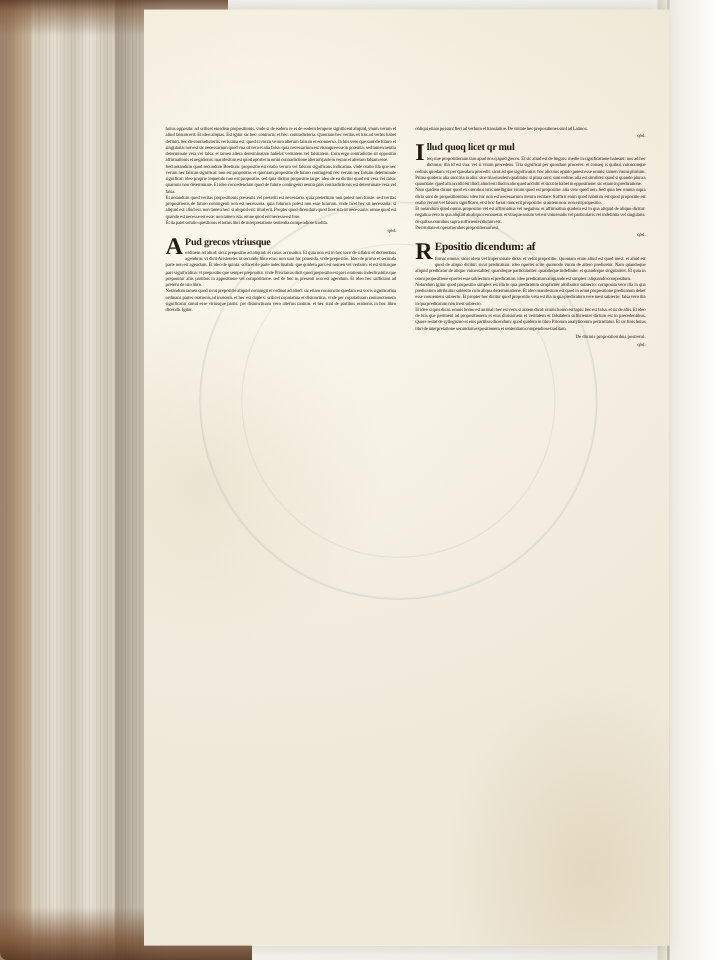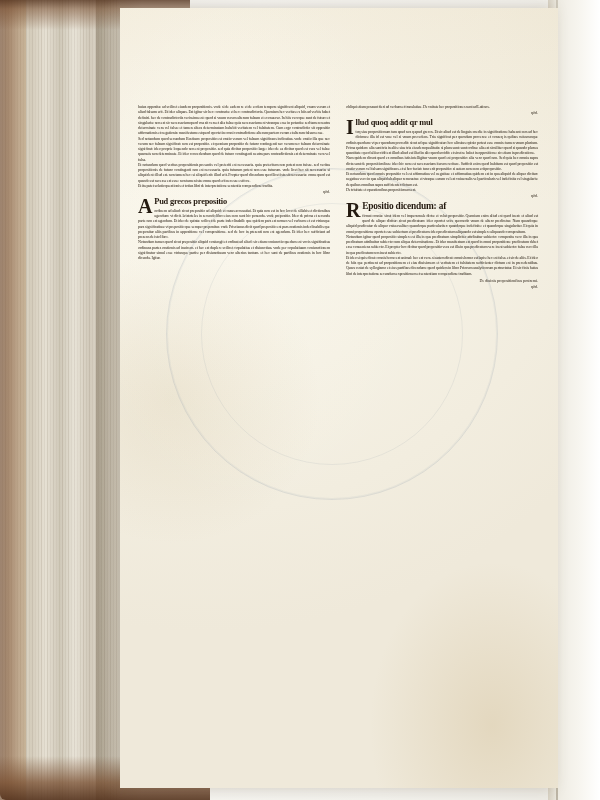--- a/index.html
+++ b/index.html
@@ -266,28 +266,28 @@
     <div class="leaf-stain"></div>
     <div class="ink-fade"></div>
 
     <div class="columns">
       <div class="col" id="col-left">
           <p class="para">huius opposita: ad scilicet eiusdem propositionis. vnde si de eadem re et de eodem tempore significent aliquid, vnum verum et aliud falsum erit. Et ideo aliquas. Est igitur sic hec: contraria: et hec: contradictoria. Quoniam hec veritas ex hiis ad verbis habet definiri. hec de contradictoriis verissima est: quod si vnum verum alterum falsum et econuerso. In hiis vero que sunt de futuro et singularia: non est sic necessarium quod vna sit vera et alia falsa: quia necessarium est vtranque esse in potentia: sed tamen neutra determinate vera vel falsa: et tamen altera determinatam habebit veritatem vel falsitatem. Cum ergo contradictio sit oppositio affirmationis et negationis: manifestum est quod oportet in omni contradictione alteram partem veram et alteram falsam esse.</p>
           <p class="para">Sed notandum quod secundum Boetium: propositio est oratio verum vel falsum significans indicatiua. vnde oratio illa que nec verum nec falsum significat: non est propositio. et quoniam propositio de futuro contingenti nec verum nec falsum determinate significat: ideo proprie loquendo non est propositio. sed quia dicitur propositio large: ideo de ea dicitur quod est vera vel falsa: quamuis non determinate. Et ideo concedendum quod de futuro contingenti neutra pars contradictionis est determinate vera vel falsa.</p>
           <p class="para">Et notandum quod veritas propositionis presentis vel preteriti est necessaria. quia preteritum non potest non fuisse. sed veritas propositionis de futuro contingenti non est necessaria. quia futurum potest non esse futurum. vnde licet hec sit necessaria: si aliquid est: illud est. non tamen hec: si aliquid erit: illud erit. Propter quod dicendum quod licet ista sit necessaria: omne quod est quando est necesse est esse: non tamen ista: omne quod erit necesse est fore.</p>
           <p class="para">Et ita patet solutio questionis et totius libri de interpretatione sententia compendiose tradita.</p>
           <div class="rubric">qõd.</div>
-          <div class="heading"><span class="initial">A</span><span>Pud grecos prepositio</span></div>
+          <div class="heading"><span class="initial">A</span><span>Pud grecos vtriusque</span></div>
           <p class="para">ordinem ad aliud: sicut prepositio ad aliquid: et casus accusatiui. Et quia non est in hoc loco de sillabis et dictionibus agendum: vt dicit Aristoteles in secundo libro eius: non sunt hic ponenda. vnde prepositio. Ideo de prima et secunda parte non est agendum. Et ideo de quinta: scilicet de parte indeclinabili: que quidem pars est nomen vel verbum: et est vtriusque pars significatiua: vt prepositio que semper preponitur. vnde Priscianus dicit quod prepositio est pars orationis indeclinabilis que preponitur aliis partibus in appositione vel compositione. sed de hoc in presenti non est agendum. Et ideo hec sufficiant ad presens de isto libro.</p>
           <p class="para">Notandum tamen quod sicut prepositio aliquid coniungit et ordinat ad aliud: sic etiam coniunctio quedam est vocis significatiua ordinans partes orationis ad inuicem. et hec est duplex: scilicet copulatiua et disiunctiua. vnde per copulatiuam coniunctionem significatur simul esse vtriusque partis: per disiunctiuam vero alterius tantum. et hec sunt de partibus orationis in hoc libro dicenda. Igitur.</p>
         </div>
       <div class="col" id="col-right">
           <p class="para">obliqui etiam possunt fieri ad verbum et translatiue. De vnitate hec propositiones sunt ad Latinos.</p>
           <div class="rubric">qõd.</div>
-          <div class="heading"><span class="initial">I</span><span>llud quoq addit qr mul</span></div>
+          <div class="heading"><span class="initial">I</span><span>llud quoq licet qr mul</span></div>
           <p class="para">toq siue propositionum tam apud nos q apud grecos. Et sic aliud est de linguis: medie in significatione habeant: nos ad hec dicimus: illa id est vna: vel si vnum precedens. Tria significat per quosdam proceres: et conseq is quibus cuiuscunque ordinis quodam: vt per quosdam procedit: sicut ad que significatur: hoc alicuius opinio potest esse omnis: tamen vnum plurium. Prima quidem: alia sunt tria in aliis: siue tria eiusdem qualitatis: si plura sunt: sunt ordine: alia est similiter: quod si quando plura a quantitate: quod alii accidit est illud: aliud est illud in alio quod accidit: et sicut se habet in oppositione: sic etiam in predicatione.</p>
           <p class="para">Nam quidem dicunt quod ex omnibus istis intelligitur vnum quod est propositio: alia vero quod non. Sed quia hec omnia supra dicta sunt de propositionibus: ideo hic non est necessarium iterum recitare. Sufficit enim quod habitum est quod propositio est oratio verum vel falsum significans. et si hoc faciat: tunc erit propositio: si autem non: non erit propositio.</p>
           <p class="para">Et notandum quod omnis propositio vel est affirmatiua vel negatiua: et affirmatiua quidem est in qua aliquid de aliquo dicitur: negatiua vero in qua aliquid ab aliquo remouetur. et vtraque earum vel est vniuersalis vel particularis vel indefinita vel singularis: de quibus omnibus supra sufficienter dictum est.</p>
           <p class="para">De triuitate et operationibus propositionum est.</p>
           <div class="rubric">qõd.</div>
           <div class="heading big"><span class="initial">R</span><span>Epositio dicendum: af</span></div>
           <p class="para">firmat omnia: sicut idem vel impersonale dicta: et velut propositio. Quoniam enim aliud est quod inest: et aliud est quod de aliquo dicitur: sicut predicatum: ideo oportet scire quomodo vnum de altero predicetur. Nam quandoque aliquid predicatur de aliquo vniuersaliter: quandoque particulariter: quandoque indefinite: et quandoque singulariter. Et quia in omni propositione oportet esse subiectum et predicatum: ideo predicatum aliquando est simplex: aliquando compositum.</p>
           <p class="para">Notandum igitur quod propositio simplex est illa in qua predicatum simpliciter attribuitur subiecto: composita vero illa in qua predicatum attribuitur subiecto cum aliqua determinatione. Et ideo manifestum est quod in omni propositione predicatum debet esse conueniens subiecto. Et propter hoc dicitur quod propositio vera est illa in qua predicatum vere inest subiecto: falsa vero illa in qua predicatum non inest subiecto.</p>
           <p class="para">Et ideo si quis dicat: omnis homo est animal: hec est vera. si autem dicat: omnis homo est lapis: hec est falsa. et sic de aliis. Et ideo de hiis que pertinent ad propositionem et eius diuisionem et veritatem et falsitatem sufficienter dictum est in precedentibus. Quare restat de syllogismo et eius partibus dicendum: quod quidem in libro Priorum analyticorum pertractatur. Et sic finis huius libri de interpretatione secundum expositionem et sententiam compendiose traditam.</p>
           <div class="catchword">De diuinis propositionibus postremi.</div>

